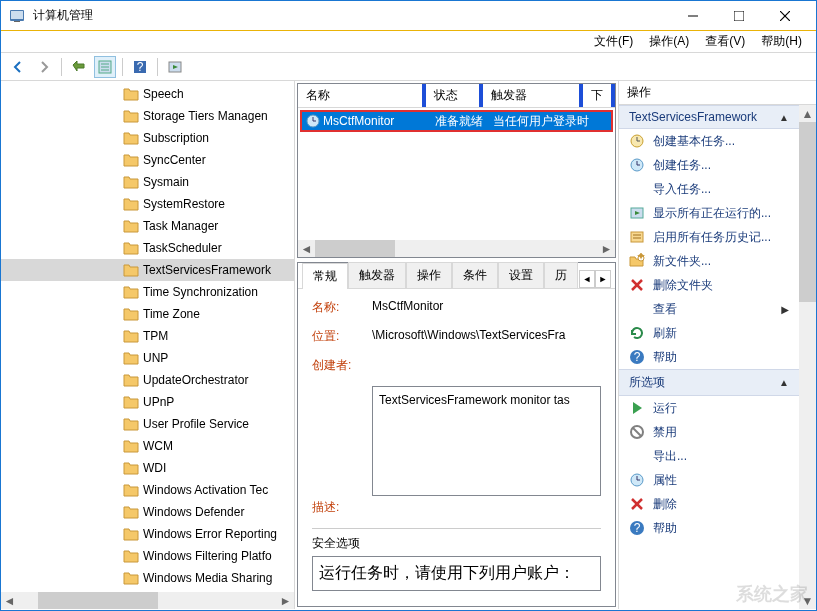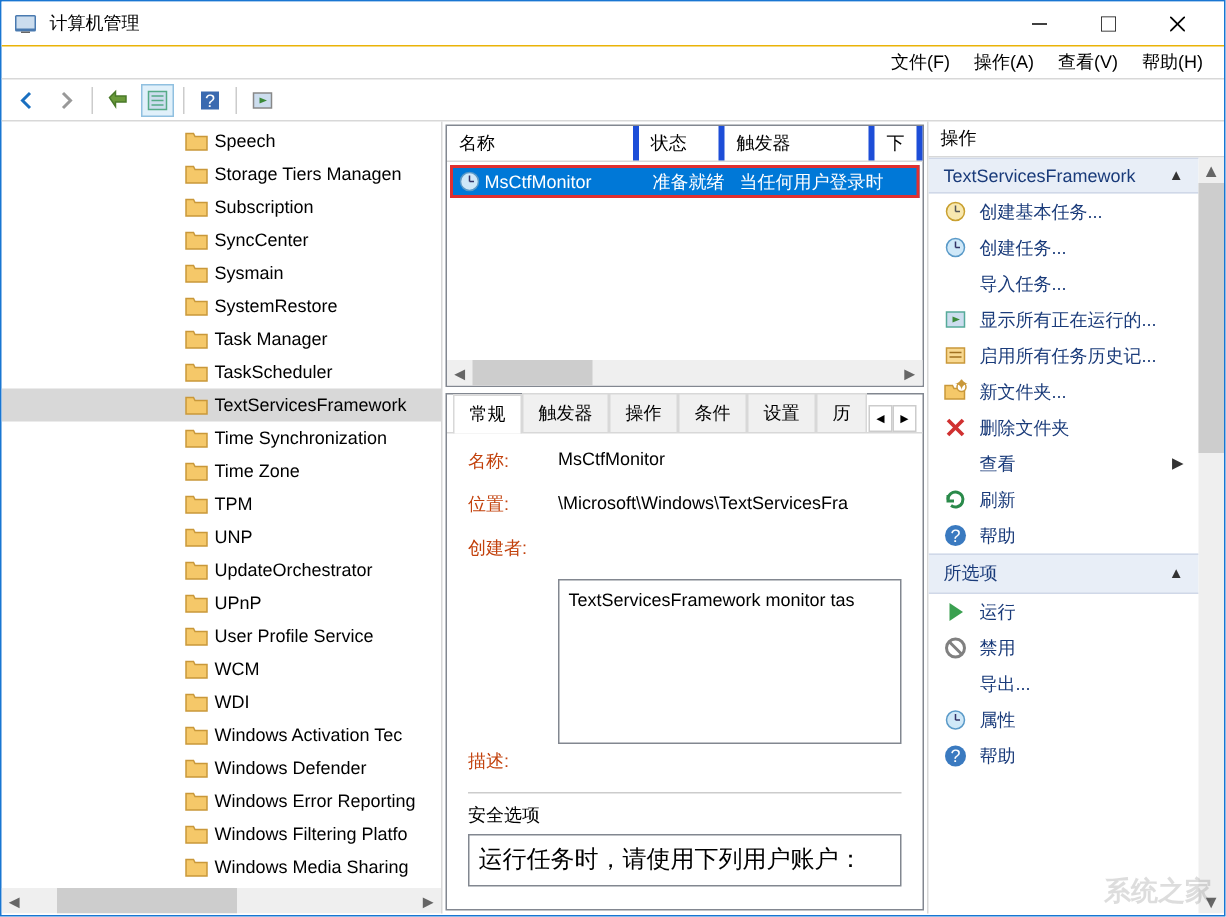--- a/index.html
+++ b/index.html
@@ -510,20 +510,29 @@
                   <circle cx="8" cy="8" r="6" fill="#cfe8f8" stroke="#5a9ac8"></circle>
                   <line x1="8" y1="8" x2="8" y2="4" stroke="#336"></line>
                   <line x1="8" y1="8" x2="11" y2="8" stroke="#336"></line>
                 </svg>
               </span>
               <span>属性</span>
             </div>
             <div class="action-item">
               <span class="ico">
                 <svg width="16" height="16" viewBox="0 0 16 16">
+                  <line x1="3" y1="3" x2="13" y2="13" stroke="#d03030" stroke-width="2.5"></line>
+                  <line x1="13" y1="3" x2="3" y2="13" stroke="#d03030" stroke-width="2.5"></line>
+                </svg>
+              </span>
+              <span>删除</span>
+            </div>
+            <div class="action-item">
+              <span class="ico">
+                <svg width="16" height="16" viewBox="0 0 16 16">
                   <circle cx="8" cy="8" r="7" fill="#3a7ac0"></circle>
                   <text x="8" y="12" font-size="10" fill="#fff" text-anchor="middle">?</text>
                 </svg>
               </span>
               <span>帮助</span>
             </div>
           </div>
       </div>
       <div class="actions-vscroll">
         <div class="arrow up">▲</div>

